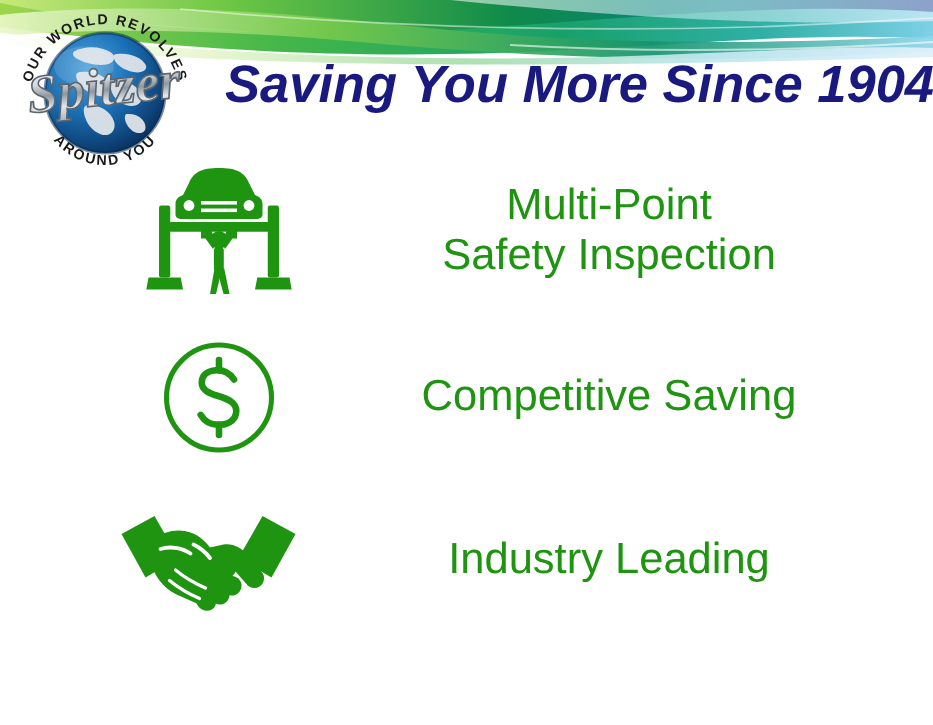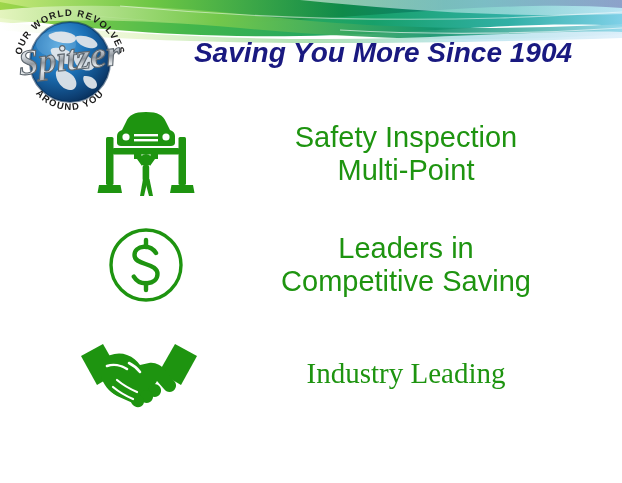--- a/index.html
+++ b/index.html
@@ -39,38 +39,38 @@
   }
   .logo svg { display: block; }
 
   
   .headline {
     position: absolute;
     left: 150px;
     top: 38px;
     width: 466px;
     text-align: center;
-    font-size: 28px;
+    font-size: 35px;
     font-weight: bold;
     font-style: italic;
     color: #191980;
     letter-spacing: 0px;
     white-space: nowrap;
     line-height: 1.1;
   }
 
   
   .feature {
     position: absolute;
     display: flex;
     align-items: center;
   }
   .feature-1 { left: 86px; top: 108px;  width: 520px; height: 92px; }
   .feature-2 { left: 86px; top: 222px;  width: 520px; height: 86px; }
-  .feature-3 { left: 72px; top: 328px;  width: 534px; height: 92px; font-family: Liberation Serif, serif; }
+  .feature-3 { left: 72px; top: 328px;  width: 534px; height: 92px; }
 
   .feature-icon {
     flex: 0 0 auto;
     display: flex;
     align-items: center;
     justify-content: center;
   }
   .icon-1 { width: 120px; height: 92px; }
   .icon-2 { width: 120px; height: 86px; }
   .icon-3 { width: 134px; height: 92px; }
@@ -223,38 +223,37 @@
           <path d="M62,44 L55,44 L52,52 L54,56 L59,49 L62,49 Z"></path>
 
           <rect x="46.6" y="55" width="6.6" height="16" rx="2"></rect>
 
           <path d="M47,69 L52,69 L48,86 L44,86 Z"></path>
           <path d="M48.5,69 L53.5,69 L57,86 L53,86 Z"></path>
         </g>
       </svg>
     </div>
     <div class="feature-text">
+      <span class="line">Multi-Point</span>
       <span class="line">Safety Inspection</span>
-      <span class="line">Multi-Point</span>
     </div>
   </div>
 
   <div class="feature feature-2">
     <div class="feature-icon icon-2">
       <svg width="80" height="80" viewBox="0 0 80 80" xmlns="http://www.w3.org/2000/svg" aria-hidden="true">
         <circle cx="40" cy="40" r="35" fill="none" stroke="#1e9410" stroke-width="3.4"></circle>
         <g fill="none" stroke="#1e9410" stroke-width="4.4" stroke-linecap="round" stroke-linejoin="round">
           <path d="M50,28 C47,23.5 43,21.5 38,21.8 C32,22.2 28.5,25.5 28.5,30 C28.5,35 33,37 39.5,39 C46.5,41.2 51.5,43.5 51.5,49 C51.5,54 47.5,57.8 41,58.2 C35,58.6 30.5,56.2 27.8,51.6"></path>
           <path d="M40,15 L40,22"></path>
           <path d="M40,58 L40,65"></path>
         </g>
       </svg>
     </div>
     <div class="feature-text">
-      <span class="line">Leaders in</span>
       <span class="line">Competitive Saving</span>
     </div>
   </div>
 
   <div class="feature feature-3">
     <div class="feature-icon icon-3">
       <svg width="124" height="76" viewBox="0 0 124 76" xmlns="http://www.w3.org/2000/svg" aria-hidden="true">
         <g fill="#1e9410">
 
           <path d="M4,20 L26,8 L42,36 L20,49 Z"></path>

